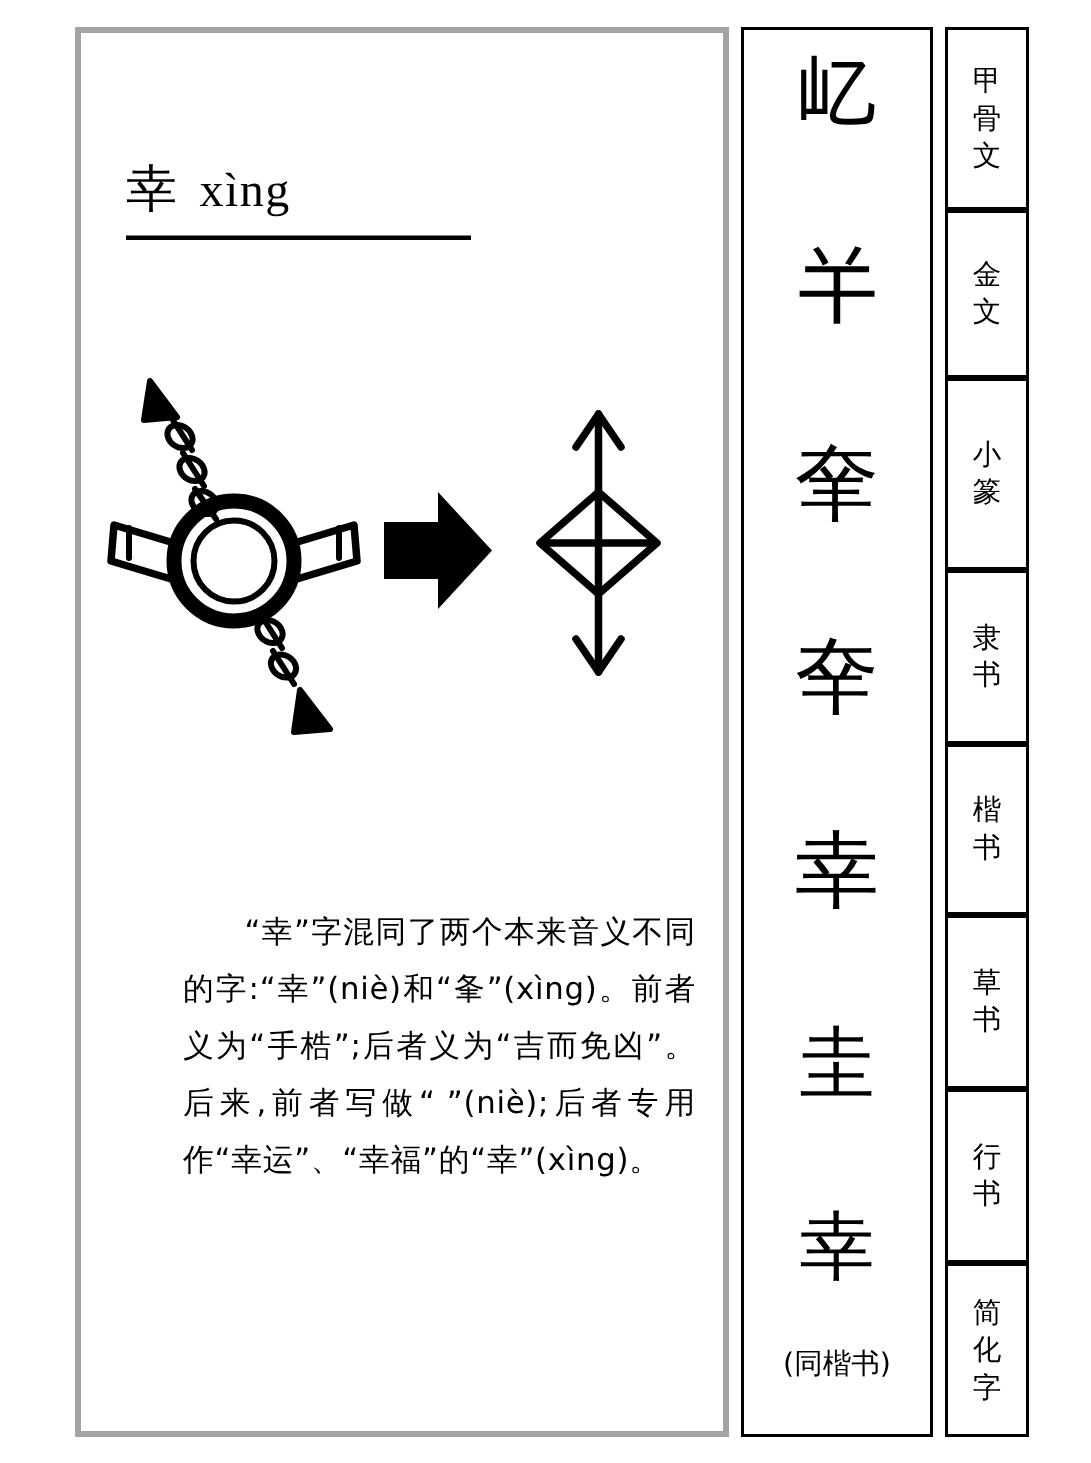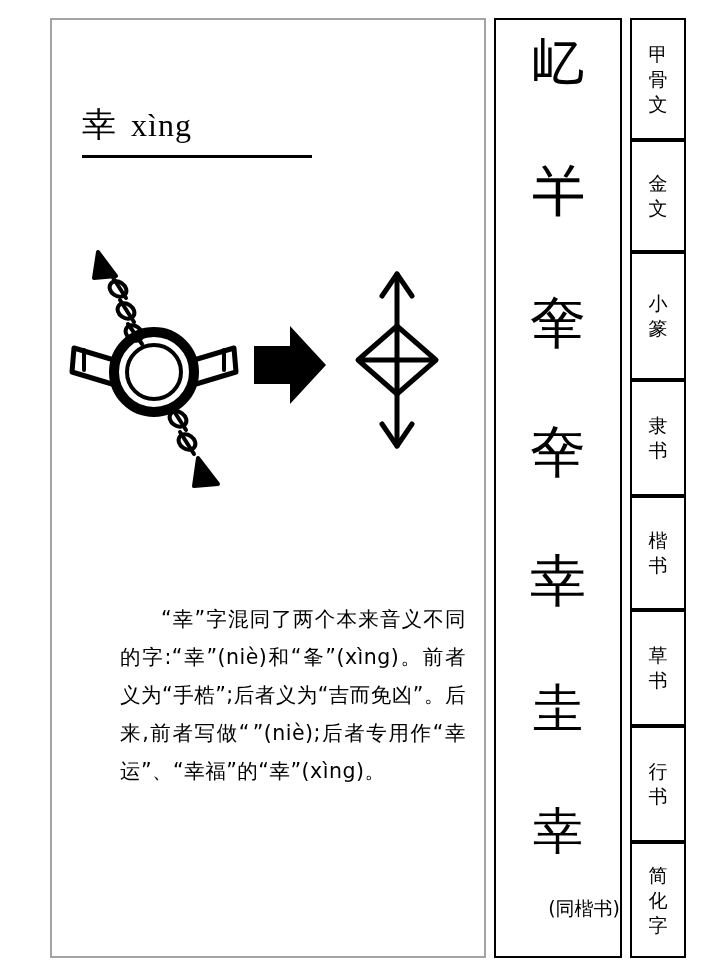--- a/index.html
+++ b/index.html
@@ -21,21 +21,21 @@
     background: #ffffff;
   }
 
   
   .main-panel {
     position: absolute;
     left: 50px;
     top: 18px;
     width: 436px;
     height: 940px;
-    border: 2px solid #a3a3a3;
+    border: 4px solid #a3a3a3;
     box-sizing: border-box;
     background: #ffffff;
   }
 
   .headword {
     position: absolute;
     left: 30px;
     top: 82px;
     width: 230px;
     font-size: 33px;
@@ -132,21 +132,21 @@
     line-height: 1;
     text-align: center;
     color: #000;
   }
   .glyph.small { font-size: 50px; }
   .same-note {
     position: absolute;
     bottom: 34px;
     left: 0;
     width: 100%;
-    text-align: right;
+    text-align: center;
     font-family: "DejaVu Sans", sans-serif;
     font-size: 19px;
   }
 
   
   .tabs {
     position: absolute;
     left: 630px;
     top: 18px;
     width: 56px;

